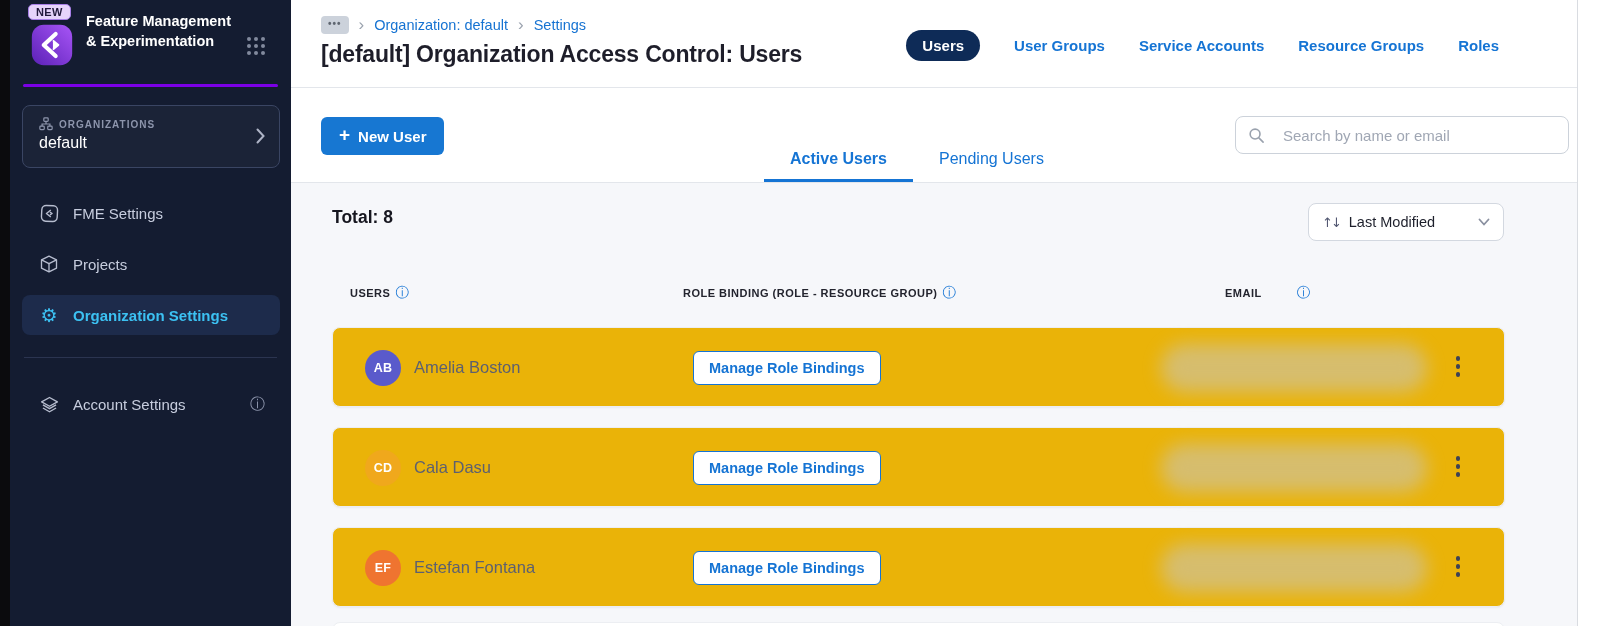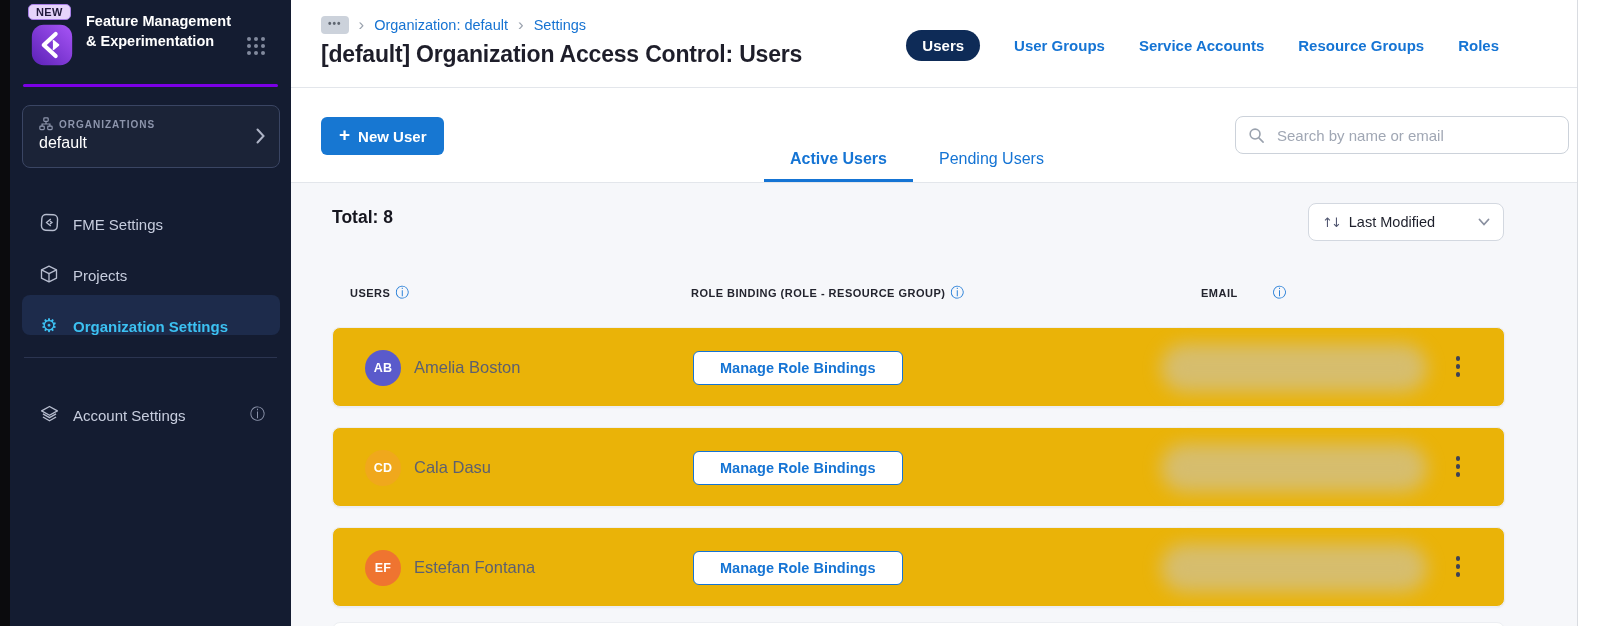--- a/index.html
+++ b/index.html
@@ -19,21 +19,21 @@
   .grid-icon i { width:4px; height:4px; border-radius:50%; background:#81899d; }
   .purple-line { margin:0 13px; height:3px; background:#7b00e6; border-radius:2px; }
 
   .org-box { margin:18px 11px 0 12px; height:63px; border:1px solid #3a4563; border-radius:8px; background:rgba(255,255,255,.03); position:relative; padding:11px 14px 0 16px; cursor:pointer; }
   .org-label-row { display:flex; align-items:center; gap:6px; }
   .org-label { font-size:10px; font-weight:700; letter-spacing:1px; color:#8d95ac; }
   .org-name { color:#fff; font-size:16px; margin-top:3px; }
   .org-chevron { position:absolute; right:14px; top:22px; }
 
   .sb-nav { margin-top:25px; }
-  .sb-item { display:flex; align-items:flex-end; height:40px; padding-left:28px; gap:13px; font-size:15px; color:#c7cdde; cursor:pointer; margin-bottom:11px; }
+  .sb-item { display:flex; align-items:center; height:40px; padding-left:28px; gap:13px; font-size:15px; color:#c7cdde; cursor:pointer; margin-bottom:11px; }
   .sb-item .ic { width:22px; display:flex; justify-content:center; align-items:center; }
   .sb-item.active { margin:0 11px 11px 12px; padding-left:16px; background:#1d2b4b; border-radius:8px; color:#3cc1f2; font-weight:600; }
   .gear-glyph { font-size:19px; color:#3cc1f2; line-height:1; }
   .sb-divider { height:1px; background:#2b3450; margin:22px 14px 26px 14px; }
   .sb-item .spacer { flex:1; }
   .info-dim { color:#8d95ac; font-size:15px; margin-right:26px; font-family:"DejaVu Sans", sans-serif; }
 
   
   .main { position:absolute; left:291px; top:0; width:1287px; height:626px; border-right:1px solid #d9dce1; overflow:hidden; background:#f6f7fa; }
 
@@ -46,39 +46,39 @@
   .top-tabs { position:absolute; right:78px; top:30px; display:flex; align-items:center; gap:34px; }
   .tab-pill { background:#0e2b57; color:#fff; border-radius:999px; padding:7px 16px; font-size:15px; font-weight:700; cursor:pointer; }
   .tab-link { color:#1574d4; font-size:15px; font-weight:600; cursor:pointer; }
 
   .band-toolbar { position:relative; height:95px; background:#fff; border-bottom:1px solid #e3e6eb; }
   .btn-primary { position:absolute; left:30px; top:29px; height:38px; background:#1777d2; border:none; border-radius:6px; color:#fff; font-family:inherit; font-size:15px; font-weight:700; padding:0 18px; display:flex; align-items:center; gap:8px; cursor:pointer; }
   .btn-primary .plus { font-size:19px; font-weight:600; margin-top:-2px; }
   .mid-tabs { position:absolute; left:473px; bottom:0; display:flex; }
   .mid-tab { padding:14px 26px 11px; font-size:16px; color:#1574d4; cursor:pointer; border-bottom:3px solid transparent; }
   .mid-tab.active { font-weight:600; border-bottom-color:#1574d4; }
-  .search-box { position:absolute; right:8px; top:28px; width:334px; height:38px; border:1px solid #ccd2da; border-radius:8px; background:#fff; display:flex; align-items:center; padding:0 12px; gap:12px; }
+  .search-box { position:absolute; right:8px; top:28px; width:334px; height:38px; border:1px solid #ccd2da; border-radius:8px; background:#fff; display:flex; align-items:center; padding:0 12px; gap:18px; }
   .search-box input { border:none; outline:none; flex:1; font-family:inherit; font-size:15px; color:#333; background:transparent; }
   .search-box input::placeholder { color:#a0a7b4; }
 
   .content { position:relative; height:443px; background:#f6f7fa; }
   .total { position:absolute; left:41px; top:24px; font-size:17.5px; font-weight:700; color:#16161f; }
   .sort-dd { position:absolute; right:73px; top:20px; width:196px; height:38px; background:#fff; border:1px solid #d3d8e0; border-radius:8px; display:flex; align-items:center; padding:0 13px; gap:9px; cursor:pointer; }
   .sort-ic { font-size:13px; color:#515771; letter-spacing:-2px; font-family:"DejaVu Sans", sans-serif; }
   .sort-label { flex:1; font-size:14.5px; color:#1d1f2b; font-weight:500; }
 
   .col-head { position:absolute; top:101px; font-size:11px; font-weight:700; letter-spacing:.5px; color:#23242e; display:flex; align-items:center; gap:5px; }
-  .col-users { left:59px; } .col-role { left:400px; } .col-email { left:910px;gap:35px; }
+  .col-users { left:59px; } .col-role { left:392px; } .col-email { left:934px;gap:35px; }
   .info-ic { color:#1574d4; font-size:13.5px; font-weight:400; letter-spacing:0; font-family:"DejaVu Sans", sans-serif; cursor:pointer; }
 
   .rows { position:absolute; left:41px; top:144px; width:1173px; }
   .row-card { position:relative; height:80px; background:#eab308; border:1px solid #eceef2; border-radius:8px; box-shadow:0 1px 2px rgba(20,28,49,.05); margin-bottom:20px; }
   .avatar { position:absolute; left:32px; top:22px; width:36px; height:36px; border-radius:50%; color:#fff; font-size:12.5px; font-weight:700; display:flex; align-items:center; justify-content:center; letter-spacing:.3px; }
   .row-name { position:absolute; left:81px; top:30px; font-size:16.5px; color:#5d6070; font-weight:500; }
-  .btn-outline { position:absolute; left:360px; top:23px; height:34px; background:#fff; border:1.5px solid #1574d4; border-radius:6px; color:#1574d4; font-family:inherit; font-size:14.5px; font-weight:700; padding:0 26px; cursor:pointer; }
+  .btn-outline { position:absolute; left:360px; top:23px; height:34px; background:#fff; border:1.5px solid #1574d4; border-radius:6px; color:#1574d4; font-family:inherit; font-size:14.5px; font-weight:700; padding:0 15px; cursor:pointer; }
   .email-blur { position:absolute; left:828px; top:16px; width:266px; height:48px; background:#c3c8d2; border-radius:24px; filter:blur(9px); opacity:.5; }
   .kebab { position:absolute; right:42px; top:26px; display:flex; flex-direction:column; gap:3.5px; cursor:pointer; padding:2px; }
   .kebab i { width:4.5px; height:4.5px; border-radius:50%; background:#3e4356; }
   .row-sliver { position:absolute; left:41px; top:439px; width:1173px; height:14px; background:#fff; border:1px solid #eceef2; border-radius:8px 8px 0 0; }
 </style>
 </head>
 <body>
 
 <div class="stage">
   <div class="edge-strip"></div>

